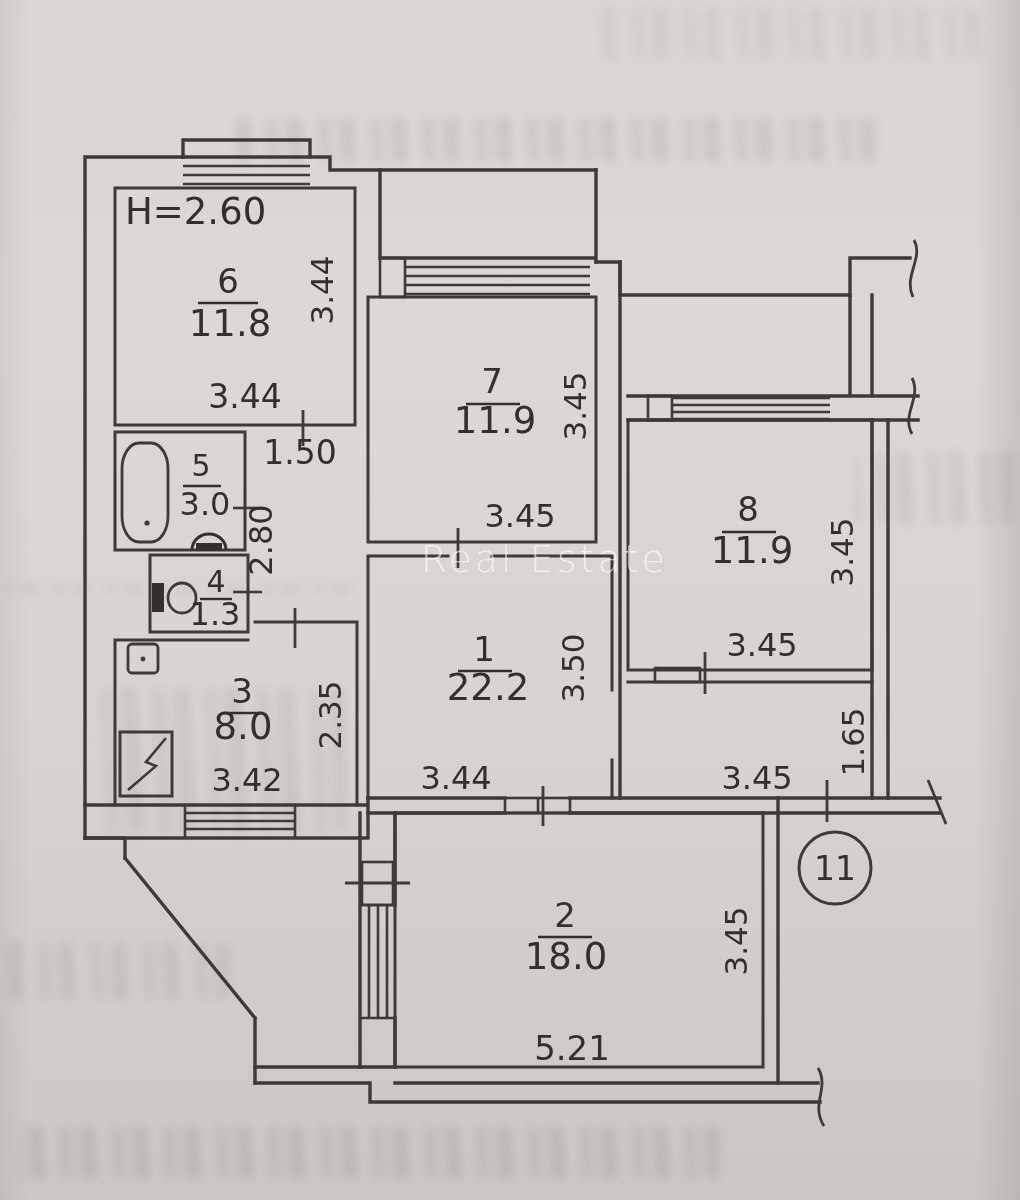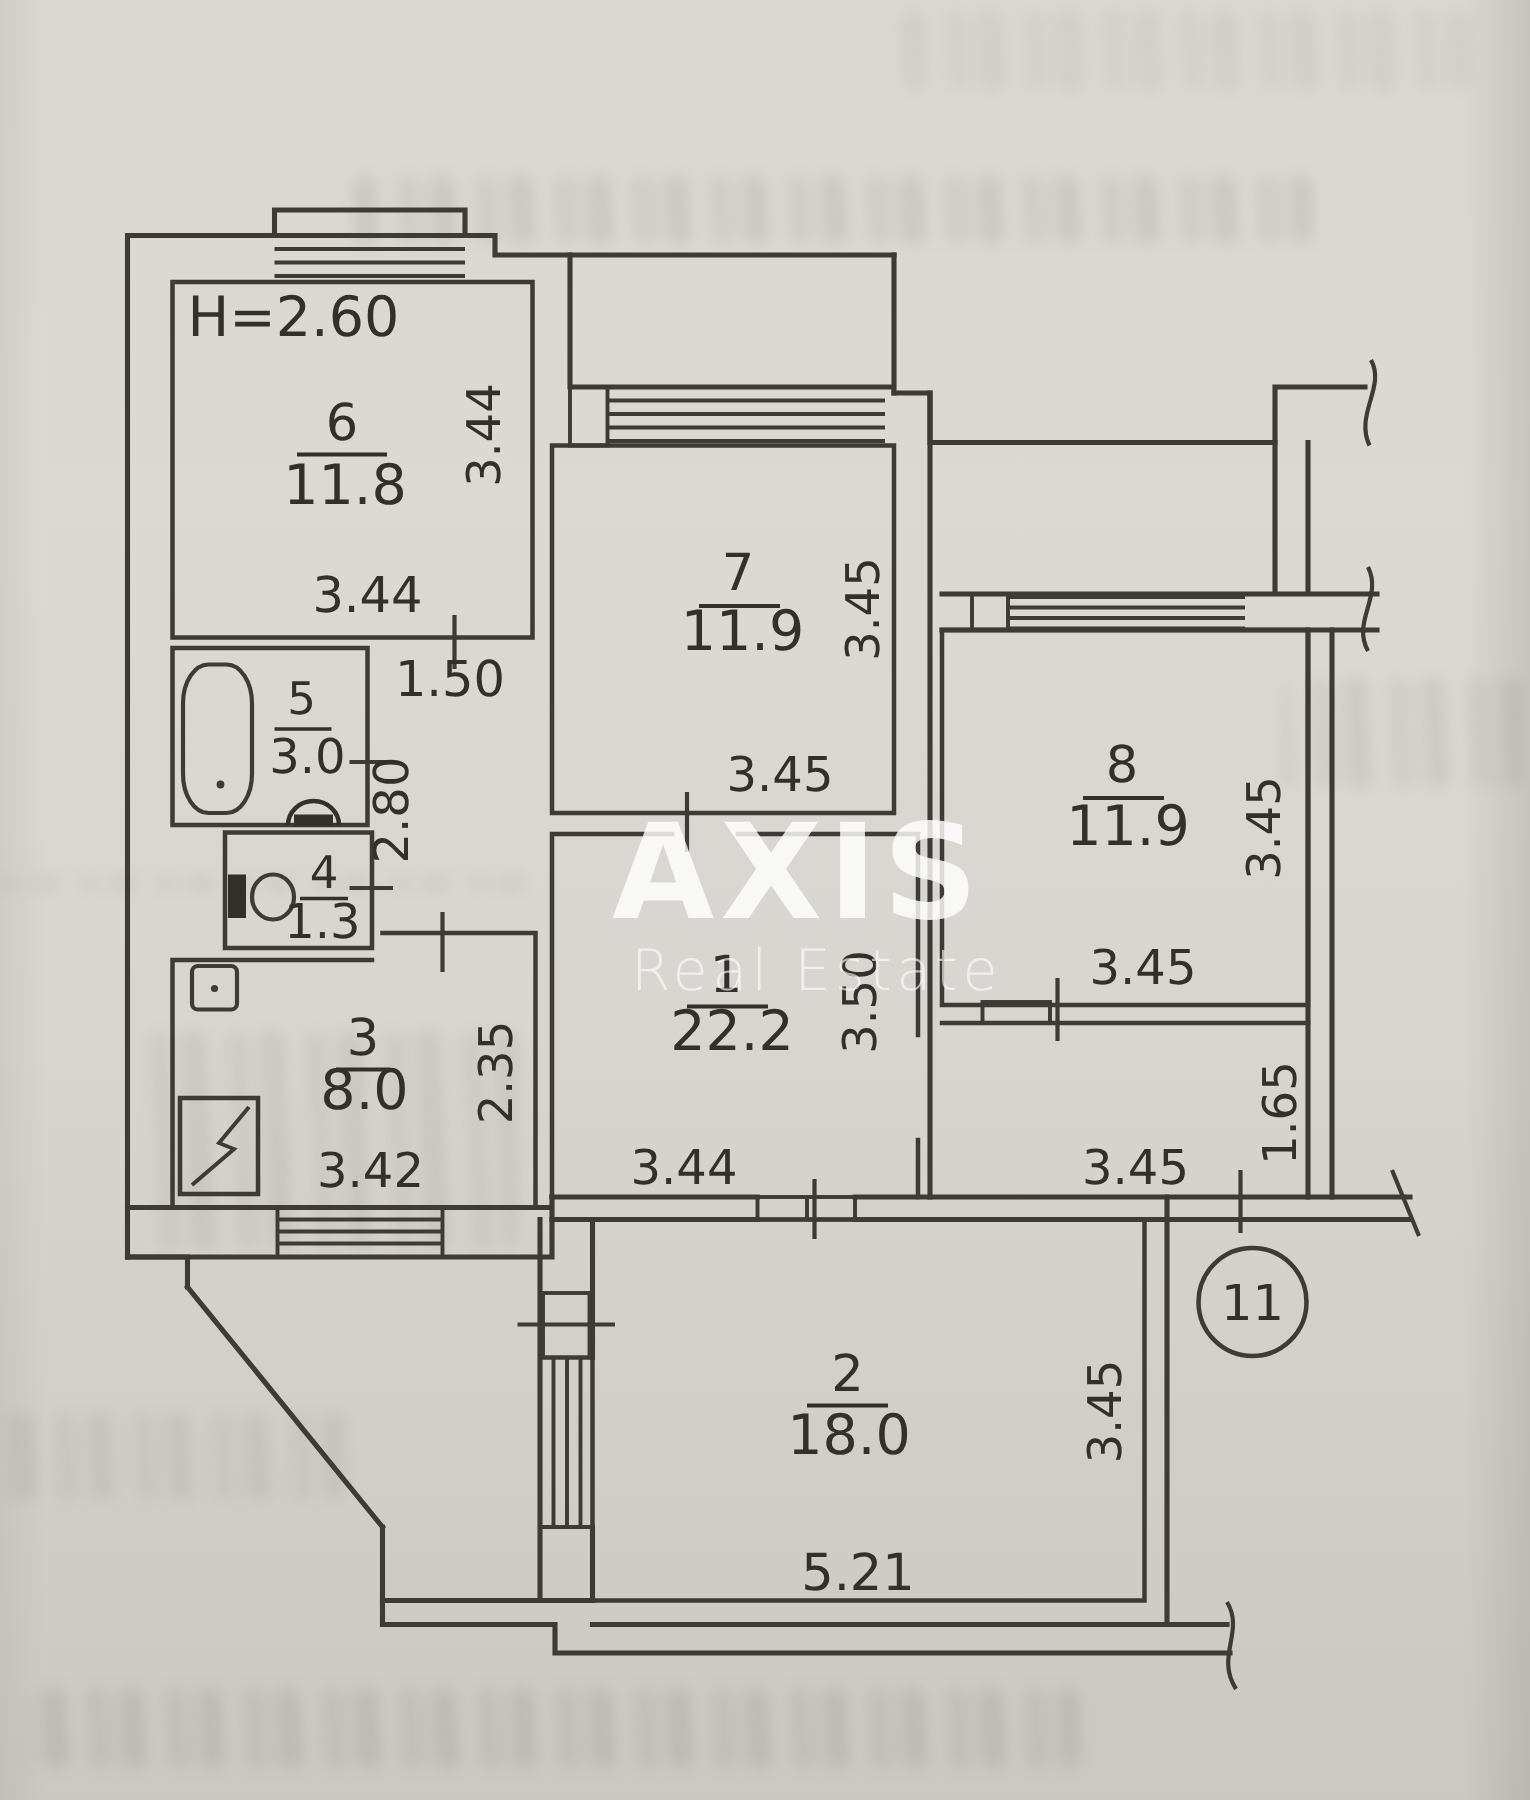--- a/index.html
+++ b/index.html
@@ -191,15 +191,14 @@
   <text x="341" y="715" font-size="31" text-anchor="middle" transform="rotate(-90 341 715)">2.35</text>
   <text x="247" y="791" font-size="32" text-anchor="middle">3.42</text>
   <text x="456" y="789" font-size="32" text-anchor="middle">3.44</text>
   <text x="757" y="789" font-size="32" text-anchor="middle">3.45</text>
   <text x="864" y="742" font-size="31" text-anchor="middle" transform="rotate(-90 864 742)">1.65</text>
   <text x="747" y="941" font-size="31" text-anchor="middle" transform="rotate(-90 747 941)">3.45</text>
   <text x="572" y="1060" font-size="34" text-anchor="middle">5.21</text>
 </svg>
 
 <div class="watermark">
-  <div class="brand">AXIS</div>
   <div class="sub">Real Estate</div>
 </div>
 
 </body></html>

